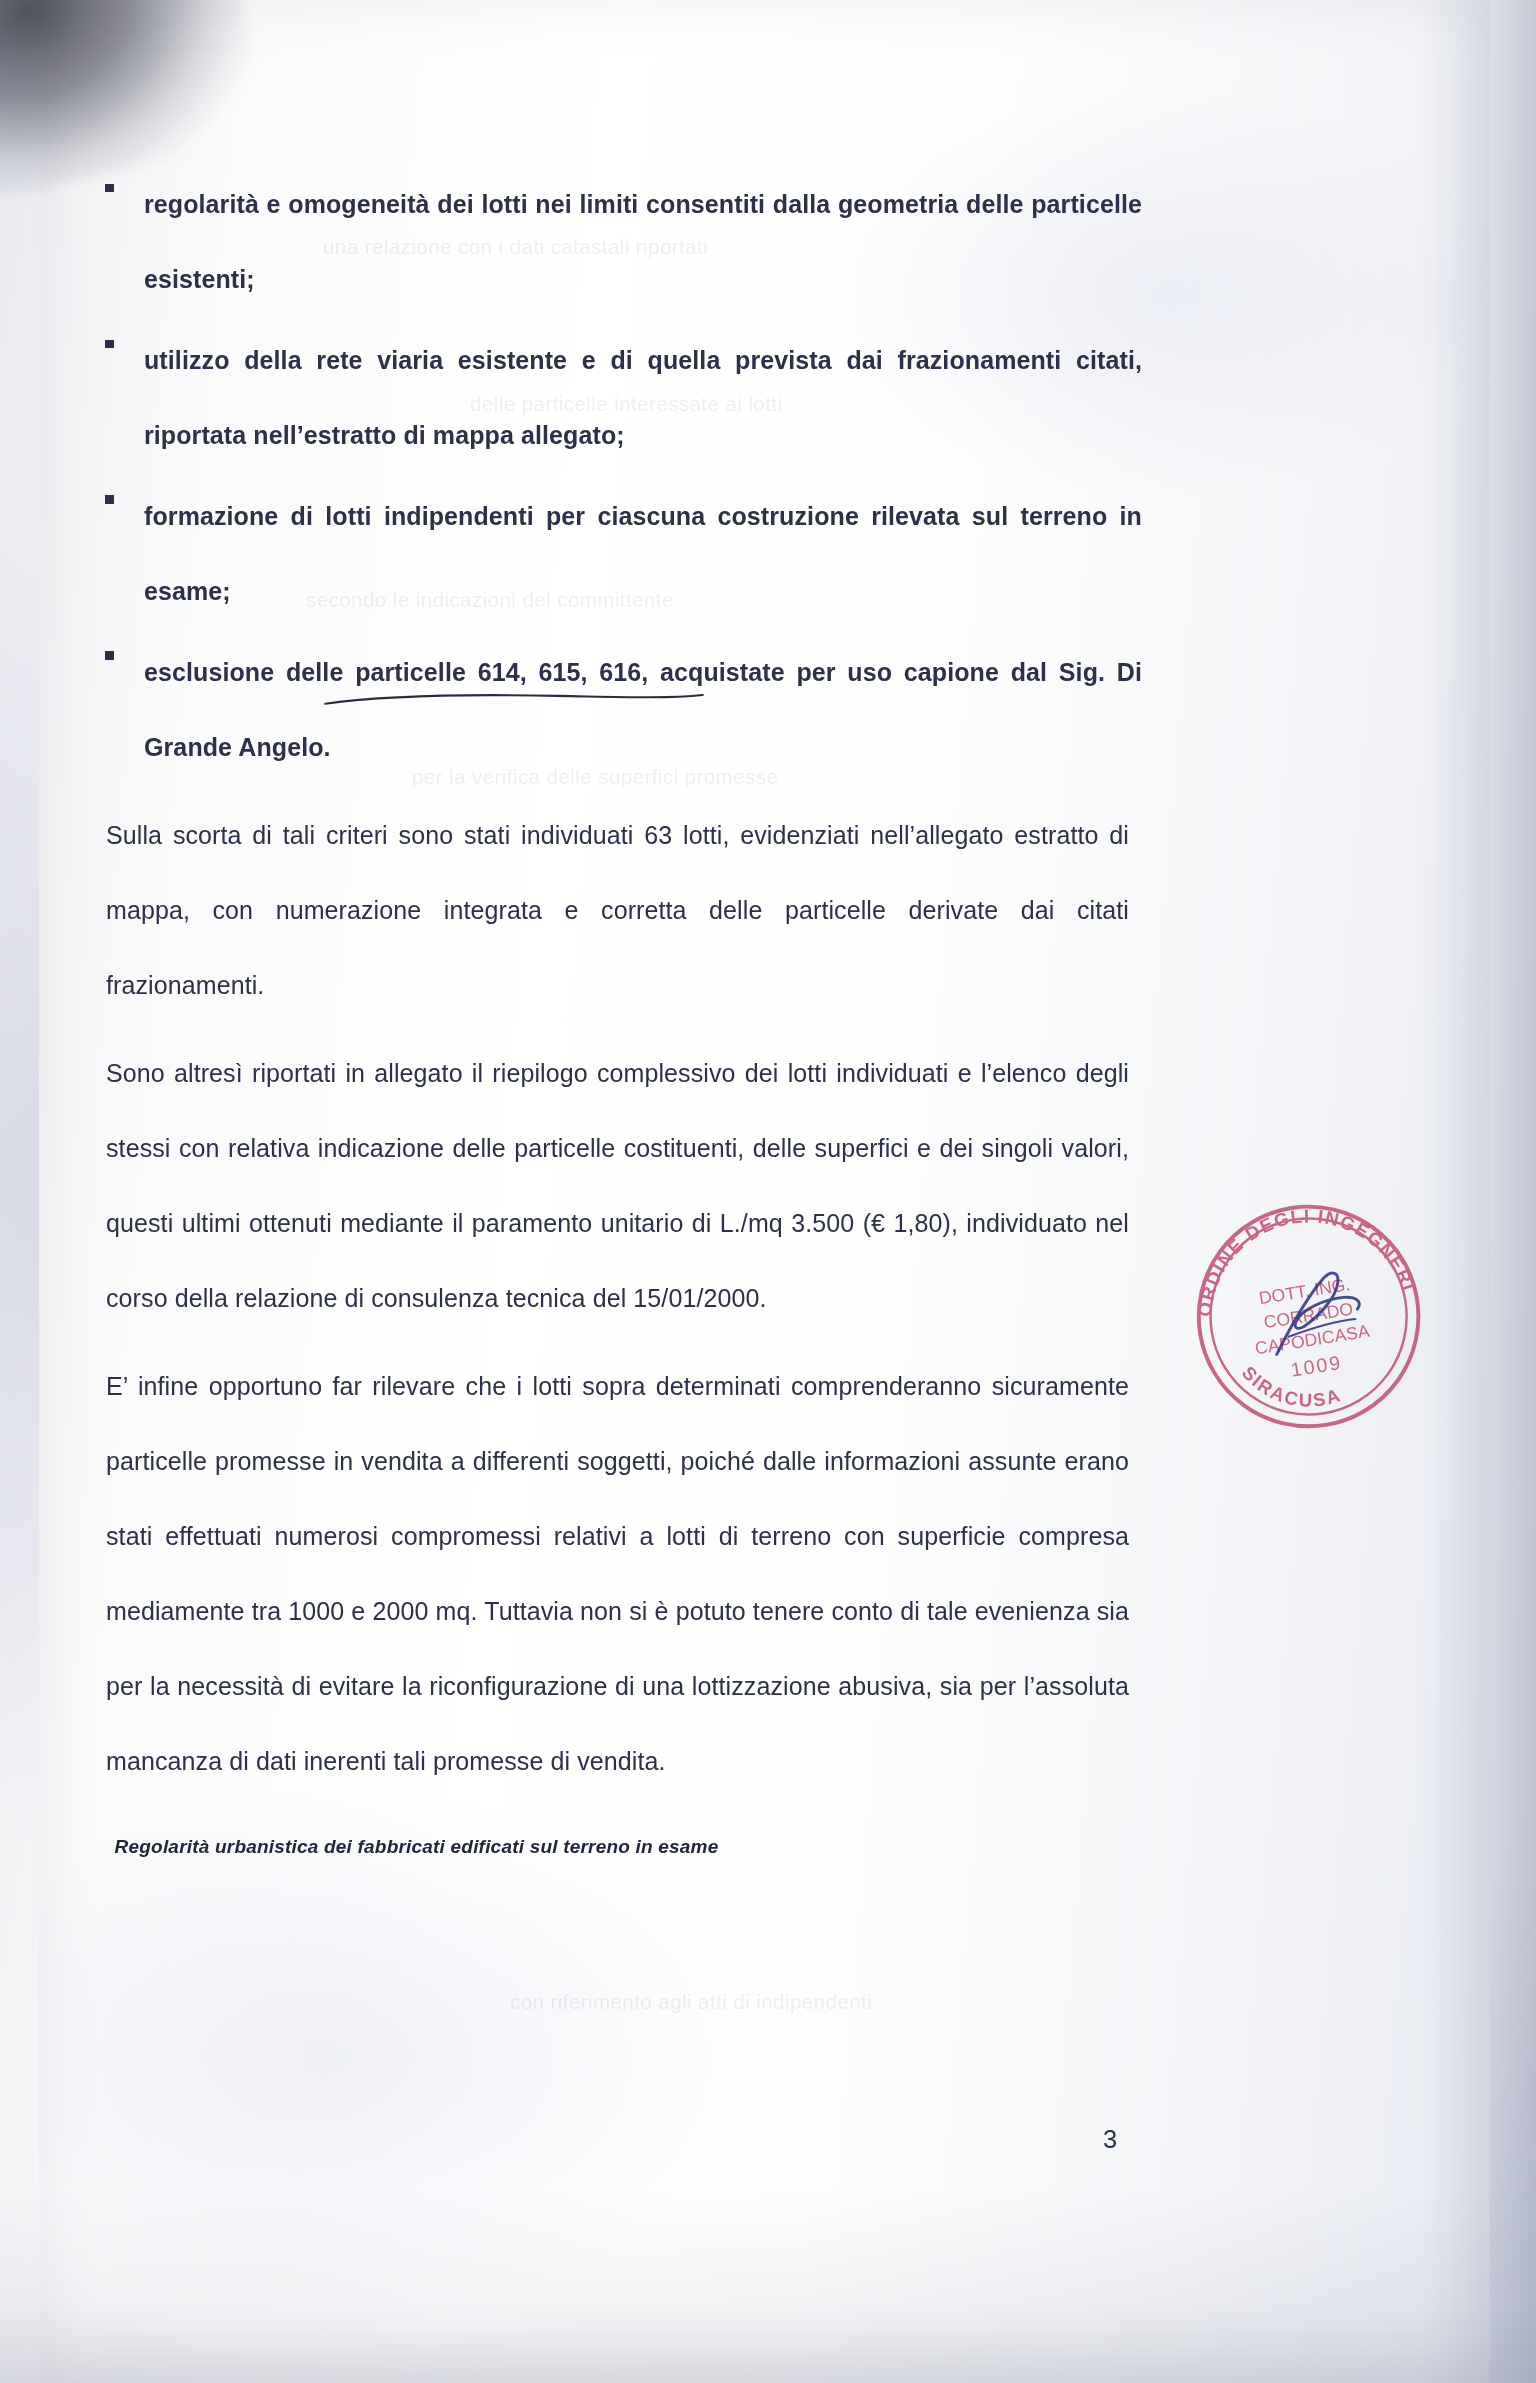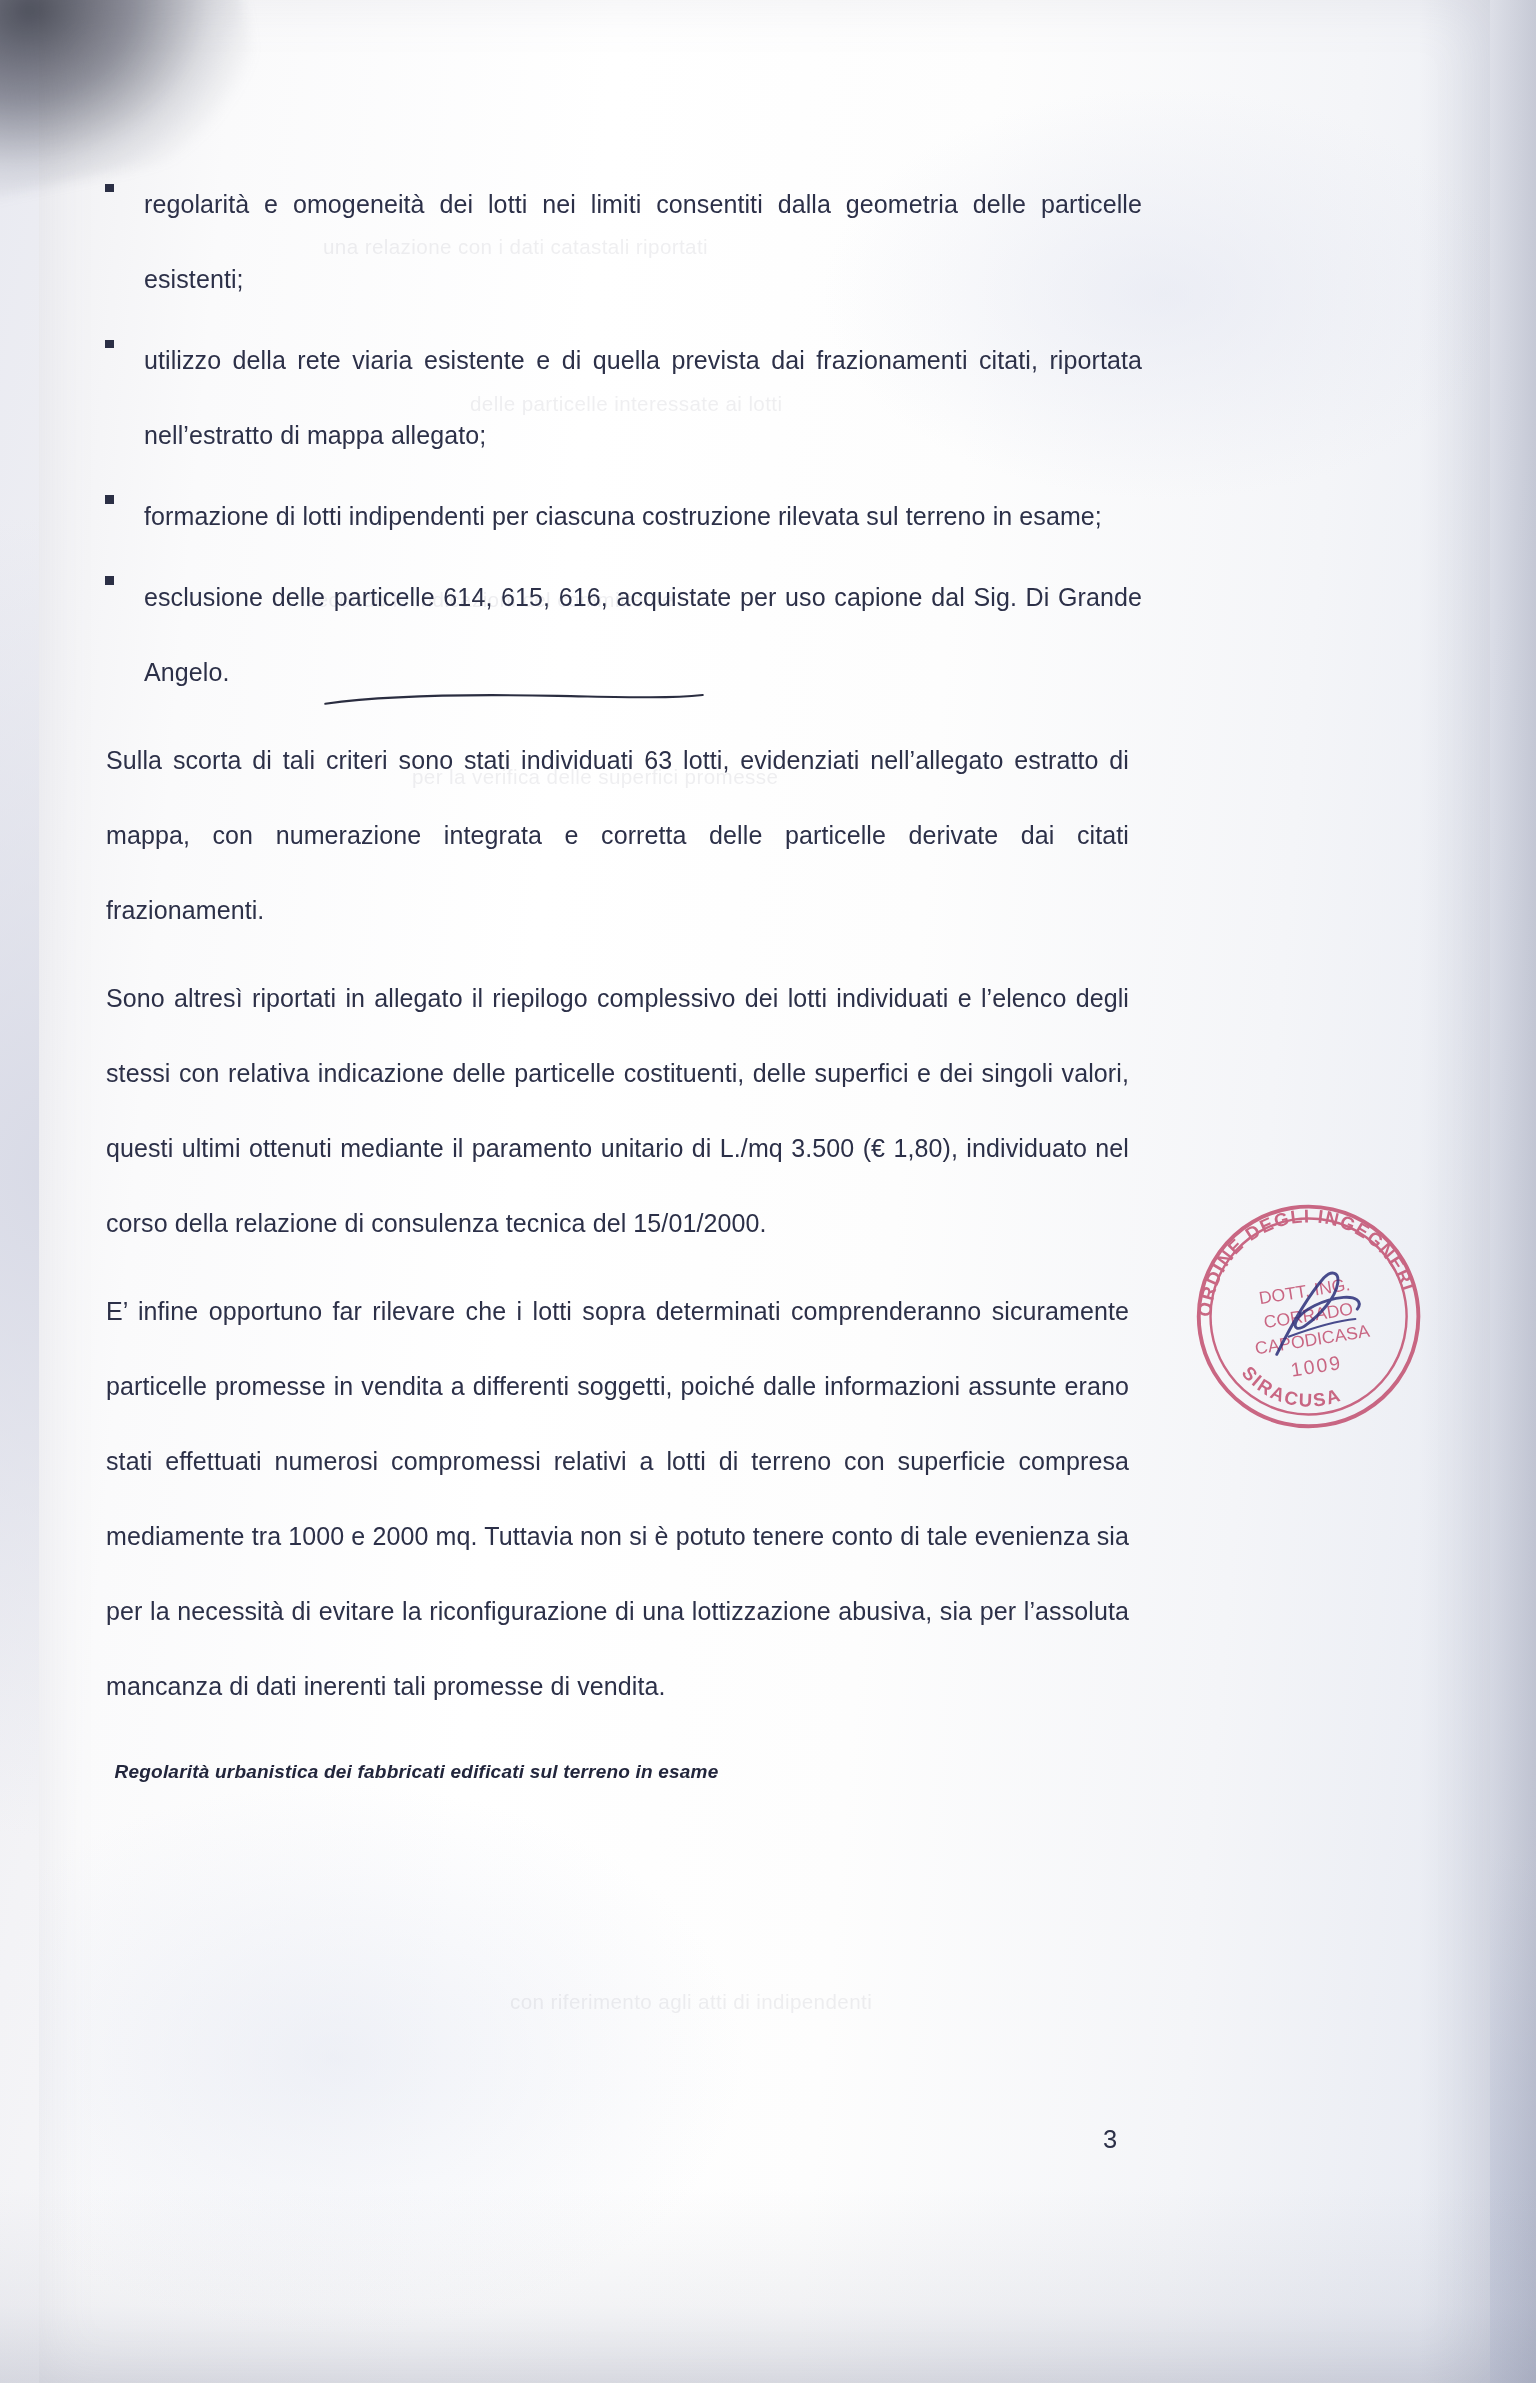--- a/index.html
+++ b/index.html
@@ -75,20 +75,21 @@
     position: absolute;
     left: 93px;
     top: 167px;
     width: 1049px;
   }
 
   .bullet-list {
     list-style: none;
     margin: 0;
     padding: 0;
+    font-weight: bold;
   }
   .bullet-item {
     position: relative;
     padding-left: 51px;
     margin-bottom: 5.9px;
   }
   .bullet-item .sq {
     position: absolute;
     left: 11.8px;
     top: 16.7px;

